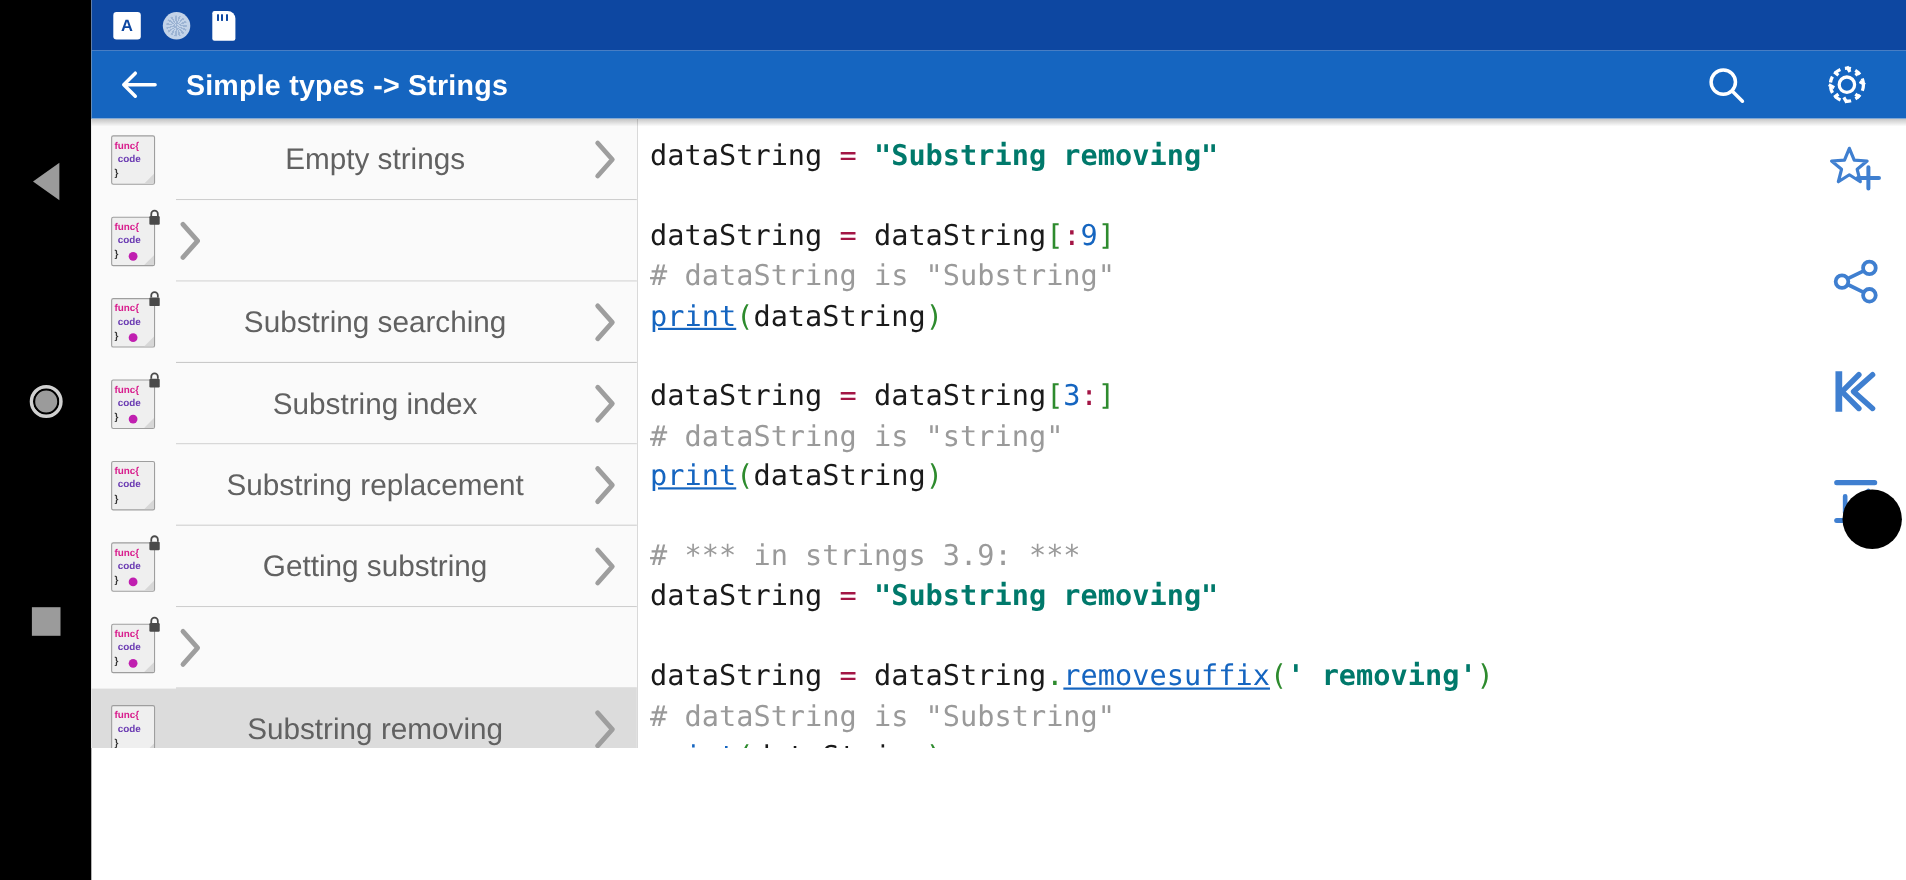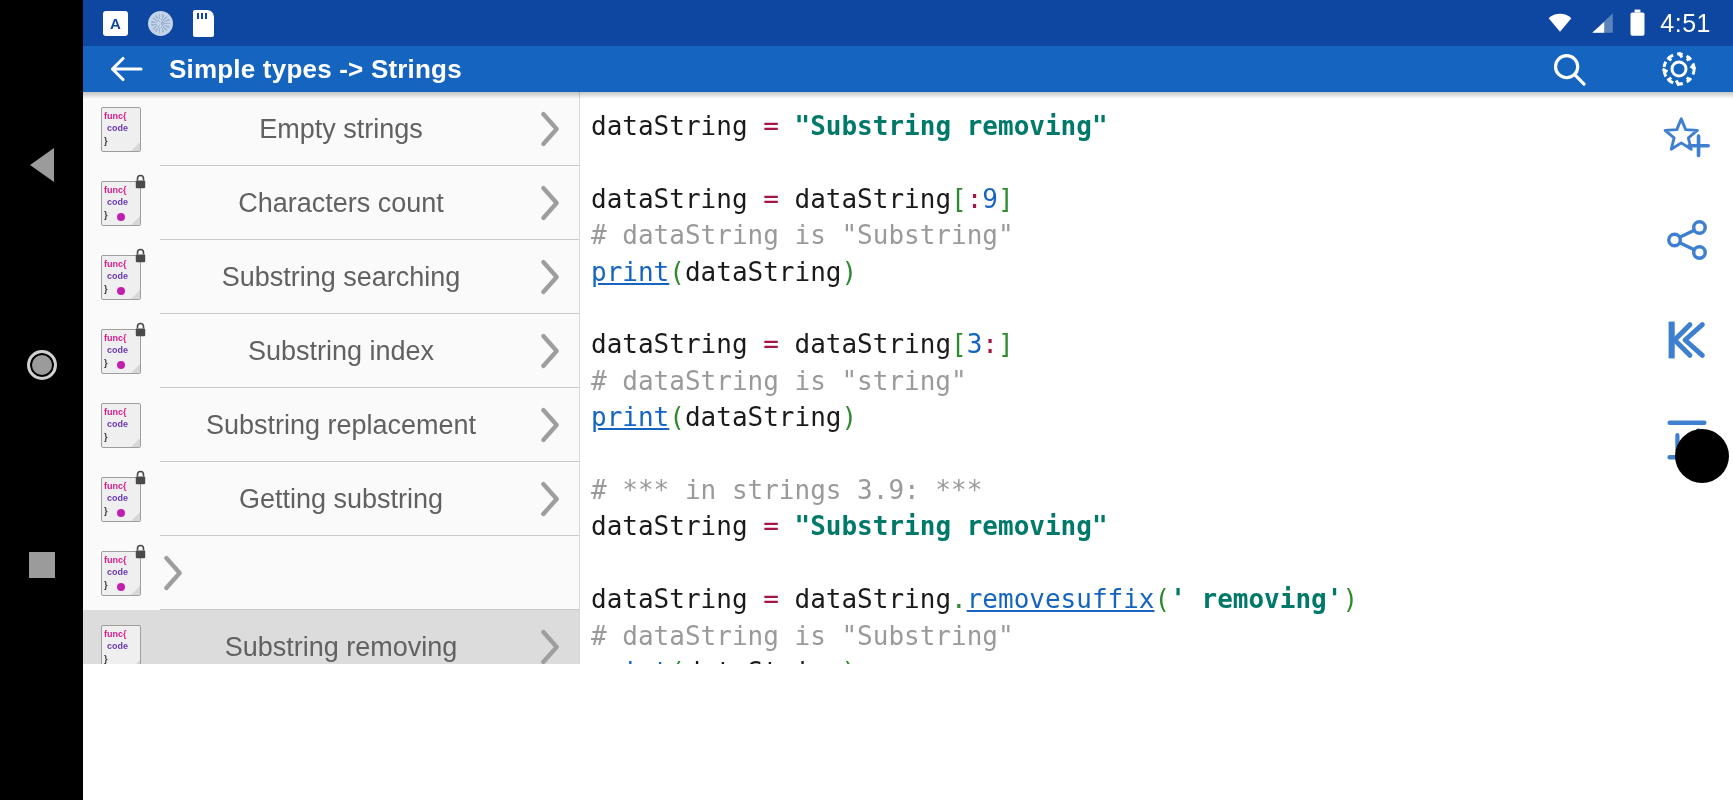--- a/index.html
+++ b/index.html
@@ -65,21 +65,21 @@
     width:21px;height:27px;background:#fff;
     border-radius:2px 7px 2px 2px; position:relative;
   }
   .ic-sdcard::before{
     content:""; position:absolute; left:4px; top:3px; width:12px; height:6px;
     background:repeating-linear-gradient(90deg,#0d47a1 0 2px,#fff 2px 4px);
   }
 
   
   #app-bar{
-    height:46px; background:#1565c0;
+    height:62px; background:#1565c0;
     display:flex; align-items:center; position:relative;
   }
   #back-arrow{ width:86px; display:flex; align-items:center; justify-content:center; cursor:pointer; }
   #app-title{
     color:#fff; font-size:26px; font-weight:bold; letter-spacing:.2px;
   }
   #app-bar-actions{ position:absolute; right:26px; display:flex; align-items:center; gap:54px; }
 
   
   #content{ display:flex; height:572px; background:#fff; position:relative; }
@@ -183,34 +183,20 @@
 </div>
 
 <div id="phone">
 
   <div id="status-bar">
     <div id="status-left">
       <div class="ic-android-a">A</div>
       <div class="ic-sync"></div>
       <div class="ic-sdcard"></div>
     </div>
-    <div id="status-right">
-      <svg width="30" height="26" viewBox="0 0 24 24">
-        <path d="M12 20 L1.5 7.5 A16 16 0 0 1 22.5 7.5 Z" fill="#fff"></path>
-      </svg>
-      <svg width="26" height="26" viewBox="0 0 24 24">
-        <path d="M22 3 L22 21 L3 21 Z" fill="#5a82bd"></path>
-        <path d="M14 11 L14 21 L3 21 Z" fill="#fff"></path>
-      </svg>
-      <svg width="17" height="28" viewBox="0 0 14 24">
-        <rect x="4.5" y="0.5" width="5" height="2.5" fill="#fff"></rect>
-        <rect x="1" y="3" width="12" height="20" rx="1.5" fill="#fff"></rect>
-      </svg>
-      <span class="clock">4:51</span>
-    </div>
   </div>
 
   <div id="app-bar">
     <div id="back-arrow">
       <svg width="36" height="30" viewBox="0 0 24 20">
         <path d="M22 10 H3 M10 3 L3 10 L10 17" stroke="#fff" stroke-width="2.1" fill="none" stroke-linecap="round" stroke-linejoin="round"></path>
       </svg>
     </div>
     <div id="app-title">Simple types -&gt; Strings</div>
     <div id="app-bar-actions">
@@ -261,21 +247,20 @@
             <span class="doc-l1">func{</span>
             <span class="doc-l2">code</span>
             <span class="doc-l3">}</span>
             <span class="doc-dot"></span>
           </div>
           <svg class="doc-lock" viewBox="0 0 12 14">
             <path d="M3.2 6 V4.2 a2.8 2.8 0 0 1 5.6 0 V6" stroke="#4a4a4a" stroke-width="1.5" fill="none"></path>
             <rect x="1.6" y="6" width="8.8" height="7.3" rx="1" fill="#4a4a4a"></rect>
           </svg>
         </div>
-        <div class="li-label">Characters count</div>
         <div class="li-chevron">
           <svg width="26" height="40" viewBox="0 0 14 24">
               <path d="M3 3 L11 12 L3 21" stroke="#9e9e9e" stroke-width="2.6" fill="none" stroke-linecap="round" stroke-linejoin="round"></path>
             </svg>
         </div>
         <div class="sep"></div>
       </div>
 
       <div class="list-item">
         <div class="doc-icon">

